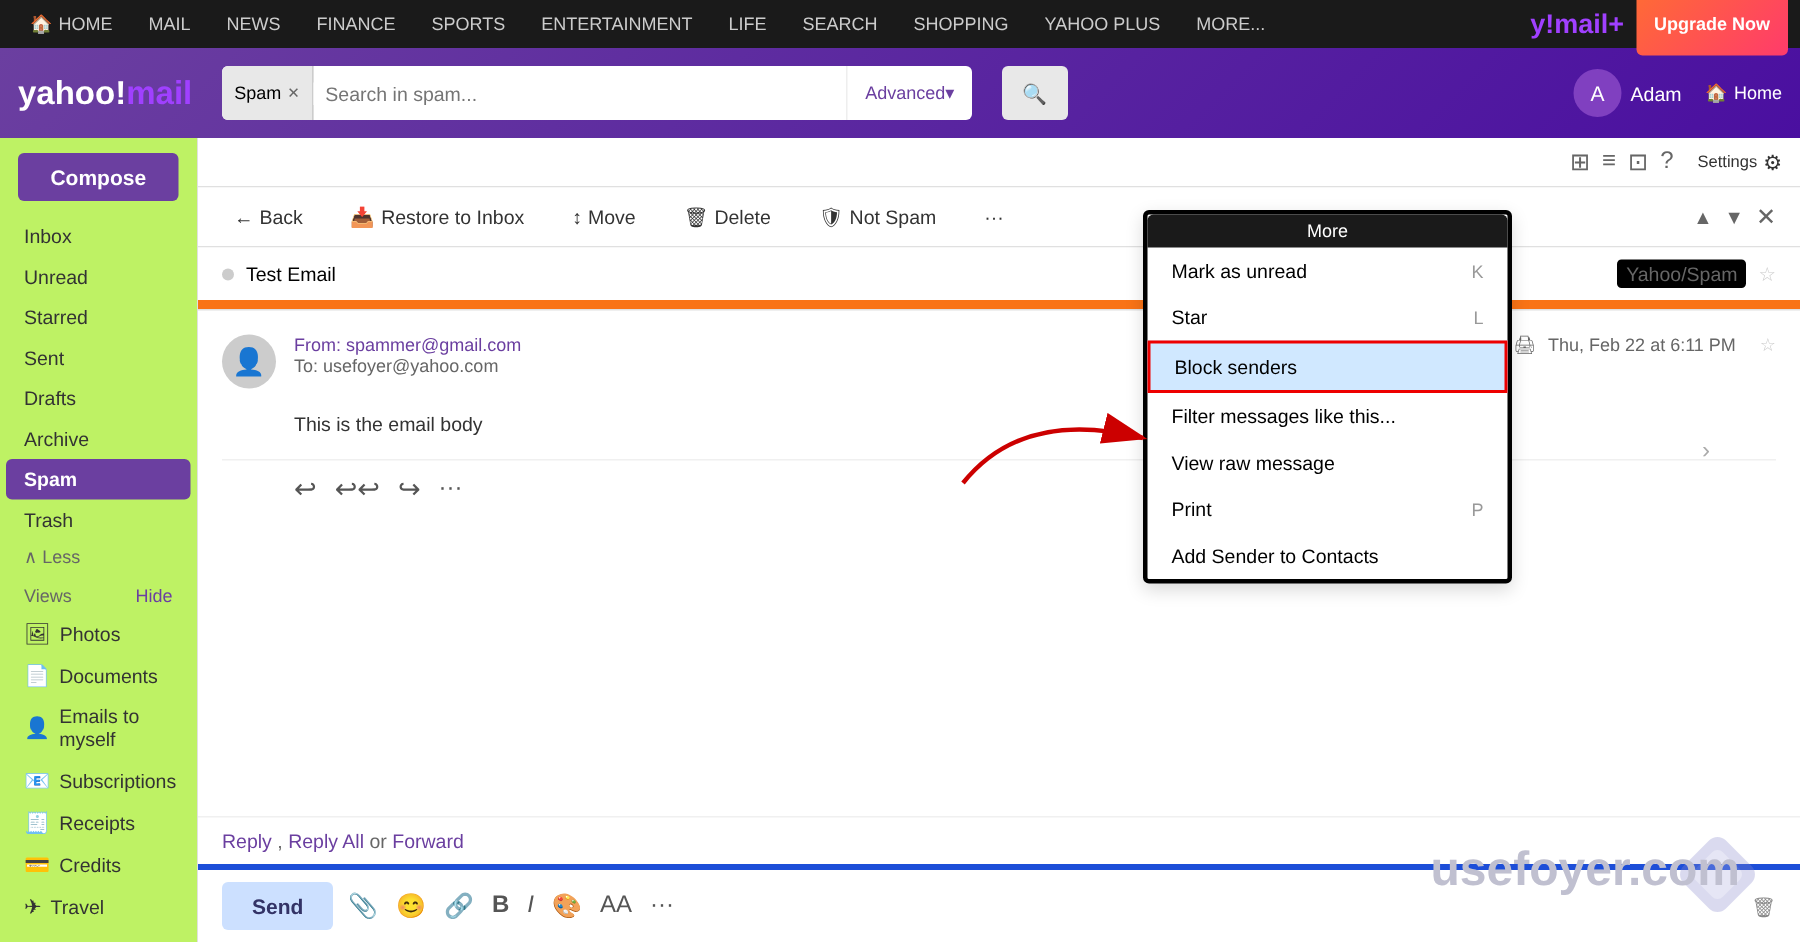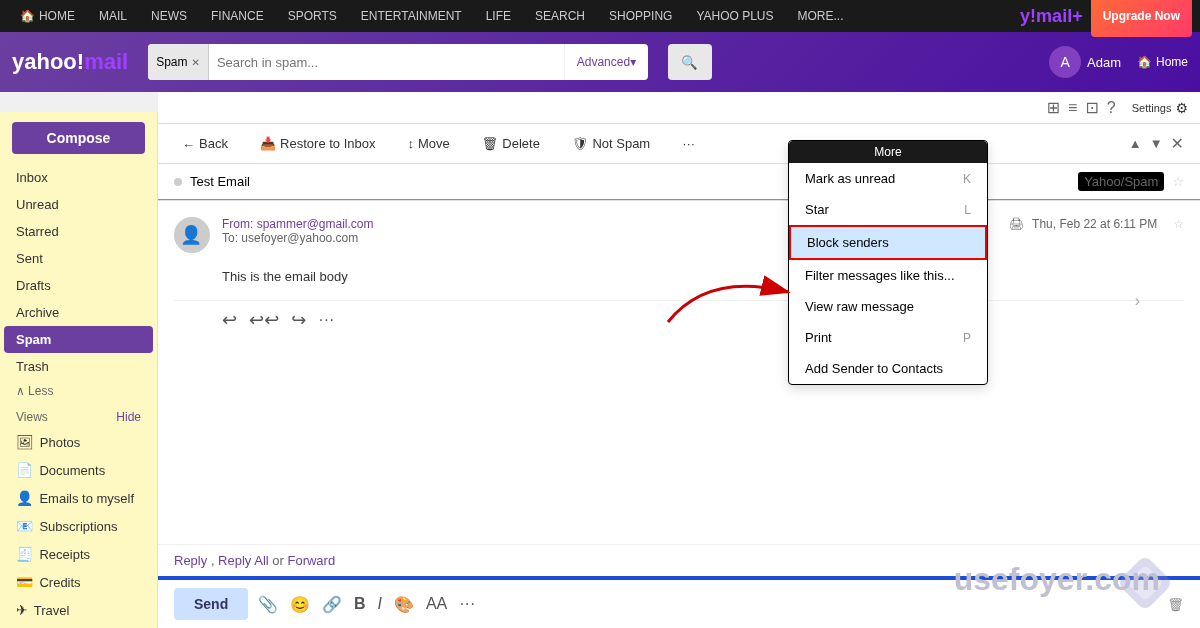--- a/index.html
+++ b/index.html
@@ -141,28 +141,27 @@
     }
 
     
     .main-layout {
       display: flex;
       height: calc(628px - 32px - 60px);
     }
 
     
     .sidebar {
-      width: 158px;
-      background: #fef9c3;
+      width: 132px;
+      background: #bef264;
       display: flex;
       flex-direction: column;
       border-right: 1px solid #e0e0e0;
       overflow-y: auto;
       flex-shrink: 0;
-      margin-top: 20px;
     }
     .compose-btn {
       background: #6b3fa0;
       color: white;
       border: none;
       margin: 10px 12px;
       padding: 8px 0;
       border-radius: 4px;
       font-size: 14px;
       font-weight: bold;
@@ -220,21 +219,21 @@
     .toolbar-right { margin-left: auto; display: flex; gap: 8px; align-items: center; }
 
     
     .email-list-area {
       border-bottom: 1px solid #e0e0e0;
     }
     .email-list-item {
       display: flex;
       align-items: center;
       padding: 8px 16px;
-      border-bottom: 1px solid #f97316;
+      border-bottom: 6px solid #f97316;
       cursor: pointer;
       background: white;
     }
     .email-dot { width: 8px; height: 8px; border-radius: 50%; background: #ccc; margin-right: 8px; flex-shrink: 0; }
     .email-subject { font-weight: 500; flex: 1; }
     .email-badge { font-size: 13px; color: #666; background: #000000; padding: 2px 6px; border-radius: 3px; }
     .email-star { color: #ccc; cursor: pointer; margin-left: 8px; }
 
     
     .email-viewer {
@@ -310,25 +309,25 @@
     .compose-icons { display: flex; gap: 12px; align-items: center; color: #555; }
     .compose-icon { cursor: pointer; font-size: 16px; }
     .compose-right { margin-left: auto; color: #888; cursor: pointer; }
 
     
     .dropdown-menu {
       position: absolute;
       top: 48px;
       left: 630px;
       background: white;
-      border: 1px solid #000000;
+      border: 3px solid #000000;
       border-radius: 4px;
       box-shadow: 0 4px 12px rgba(0,0,0,0.15);
       z-index: 100;
-      width: 200px;
+      width: 246px;
     }
     .dropdown-header {
       background: #1a1a1a;
       color: white;
       text-align: center;
       padding: 4px 0;
       font-size: 12px;
       border-radius: 4px 4px 0 0;
     }
     .dropdown-item {

